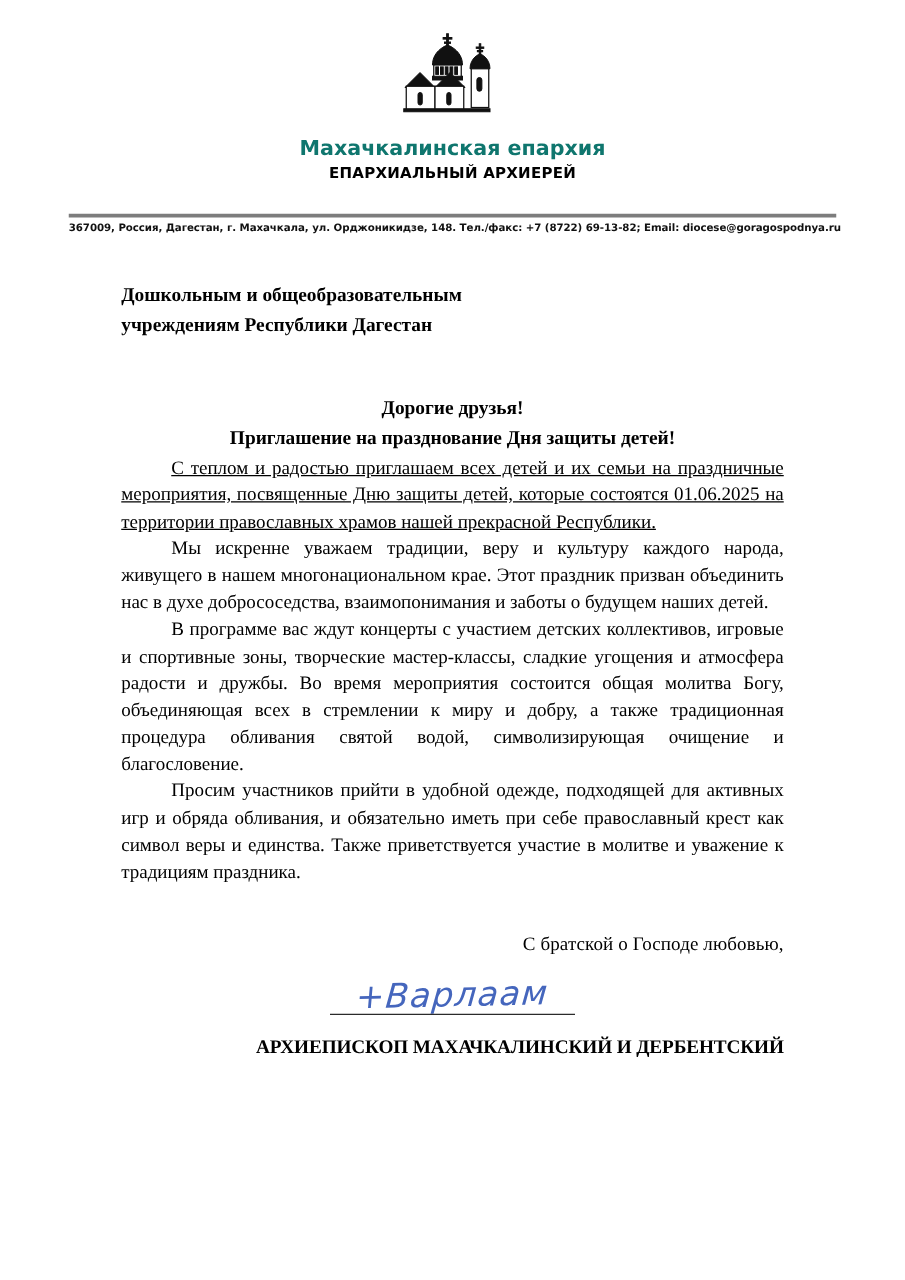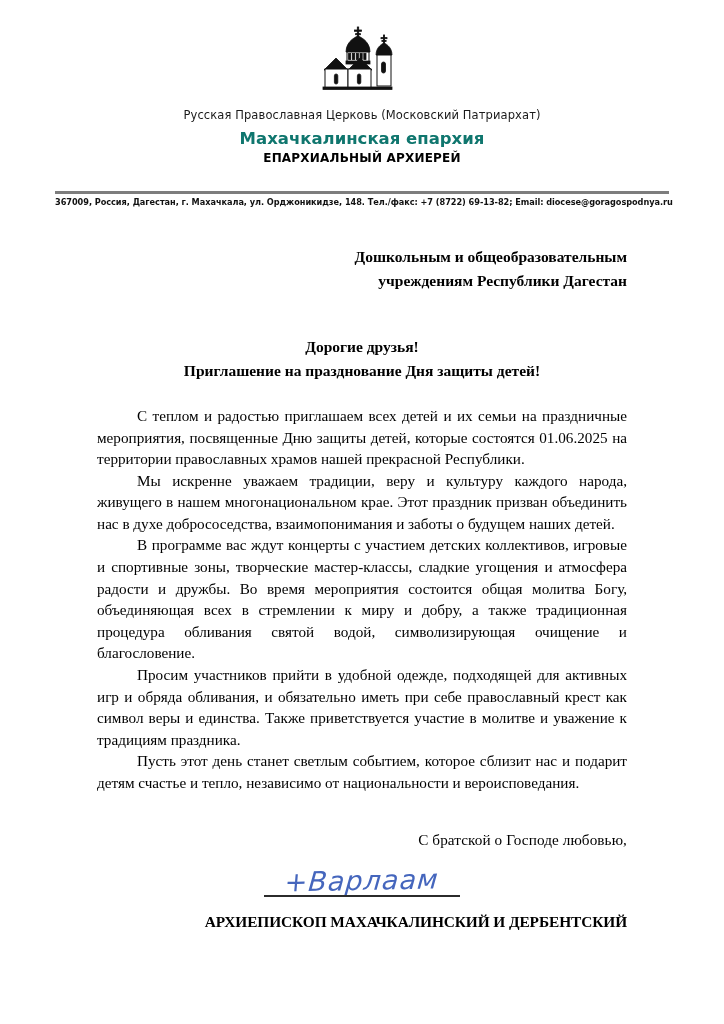--- a/index.html
+++ b/index.html
@@ -88,21 +88,21 @@
   }
 
   
   .content {
     width: 530px;
     margin: 0 auto;
     padding-top: 38px;
   }
 
   .addressee {
-    text-align: right;
+    text-align: left;
     font-weight: bold;
     font-size: 15.5px;
     line-height: 1.55;
     margin-bottom: 0;
   }
 
   .salutation-block {
     text-align: center;
     font-weight: bold;
     font-size: 15.5px;
@@ -113,21 +113,21 @@
   .para {
     text-align: justify;
     text-justify: inter-word;
     font-size: 15.2px;
     line-height: 1.42;
     text-indent: 40px;
     margin: 0;
     hyphens: none;
   }
   .para.first {
-    margin-top: 22px;
+    text-decoration: underline;
   }
 
   .closing {
     text-align: right;
     font-size: 15.2px;
     margin-top: 38px;
     letter-spacing: 0.1px;
   }
 
   
@@ -206,21 +206,20 @@
         <rect x="11" y="47" width="23" height="19" fill="#ffffff" stroke="#111111" stroke-width="1"></rect>
         <rect x="34" y="47" width="23" height="19" fill="#ffffff" stroke="#111111" stroke-width="1"></rect>
 
         <rect x="20.4" y="52" width="3.4" height="10" rx="1.7" fill="#111111"></rect>
         <rect x="43.4" y="52" width="3.4" height="10" rx="1.7" fill="#111111"></rect>
 
         <rect x="9" y="65" width="69" height="2.4" fill="#111111"></rect>
       </g>
     </svg>
 
-    <div class="org-line">Русская Православная Церковь (Московский Патриархат)</div>
     <div class="eparchy-line">Махачкалинская епархия</div>
     <div class="bishop-line">ЕПАРХИАЛЬНЫЙ АРХИЕРЕЙ</div>
 
     <div class="rule-wrap">
       <div class="rule-top"></div>
       <div class="address-line">367009, Россия, Дагестан, г. Махачкала, ул. Орджоникидзе, 148. Тел./факс: +7 (8722) 69-13-82; Email: diocese@goragospodnya.ru</div>
     </div>
   </div>
 
   <div class="content">
@@ -232,21 +231,20 @@
 
     <div class="salutation-block">
       <div>Дорогие друзья!</div>
       <div>Приглашение на празднование Дня защиты детей!</div>
     </div>
 
     <p class="para first">С теплом и радостью приглашаем всех детей и их семьи на праздничные мероприятия, посвященные Дню защиты детей, которые состоятся 01.06.2025 на территории православных храмов нашей прекрасной Республики.</p>
     <p class="para">Мы искренне уважаем традиции, веру и культуру каждого народа, живущего в нашем многонациональном крае. Этот праздник призван объединить нас в духе добрососедства, взаимопонимания и заботы о будущем наших детей.</p>
     <p class="para">В программе вас ждут концерты с участием детских коллективов, игровые и спортивные зоны, творческие мастер-классы, сладкие угощения и атмосфера радости и дружбы. Во время мероприятия состоится общая молитва Богу, объединяющая всех в стремлении к миру и добру, а также традиционная процедура обливания святой водой, символизирующая очищение и благословение.</p>
     <p class="para">Просим участников прийти в удобной одежде, подходящей для активных игр и обряда обливания, и обязательно иметь при себе православный крест как символ веры и единства. Также приветствуется участие в молитве и уважение к традициям праздника.</p>
-    <p class="para">Пусть этот день станет светлым событием, которое сблизит нас и подарит детям счастье и тепло, независимо от национальности и вероисповедания.</p>
 
     <div class="closing">С братской о Господе любовью,</div>
 
     <div class="signature-area">
       <span class="sig-script">+Варлаам</span>
       <div class="sig-line"></div>
     </div>
 
     <div class="title-line">АРХИЕПИСКОП МАХАЧКАЛИНСКИЙ И ДЕРБЕНТСКИЙ</div>
 

